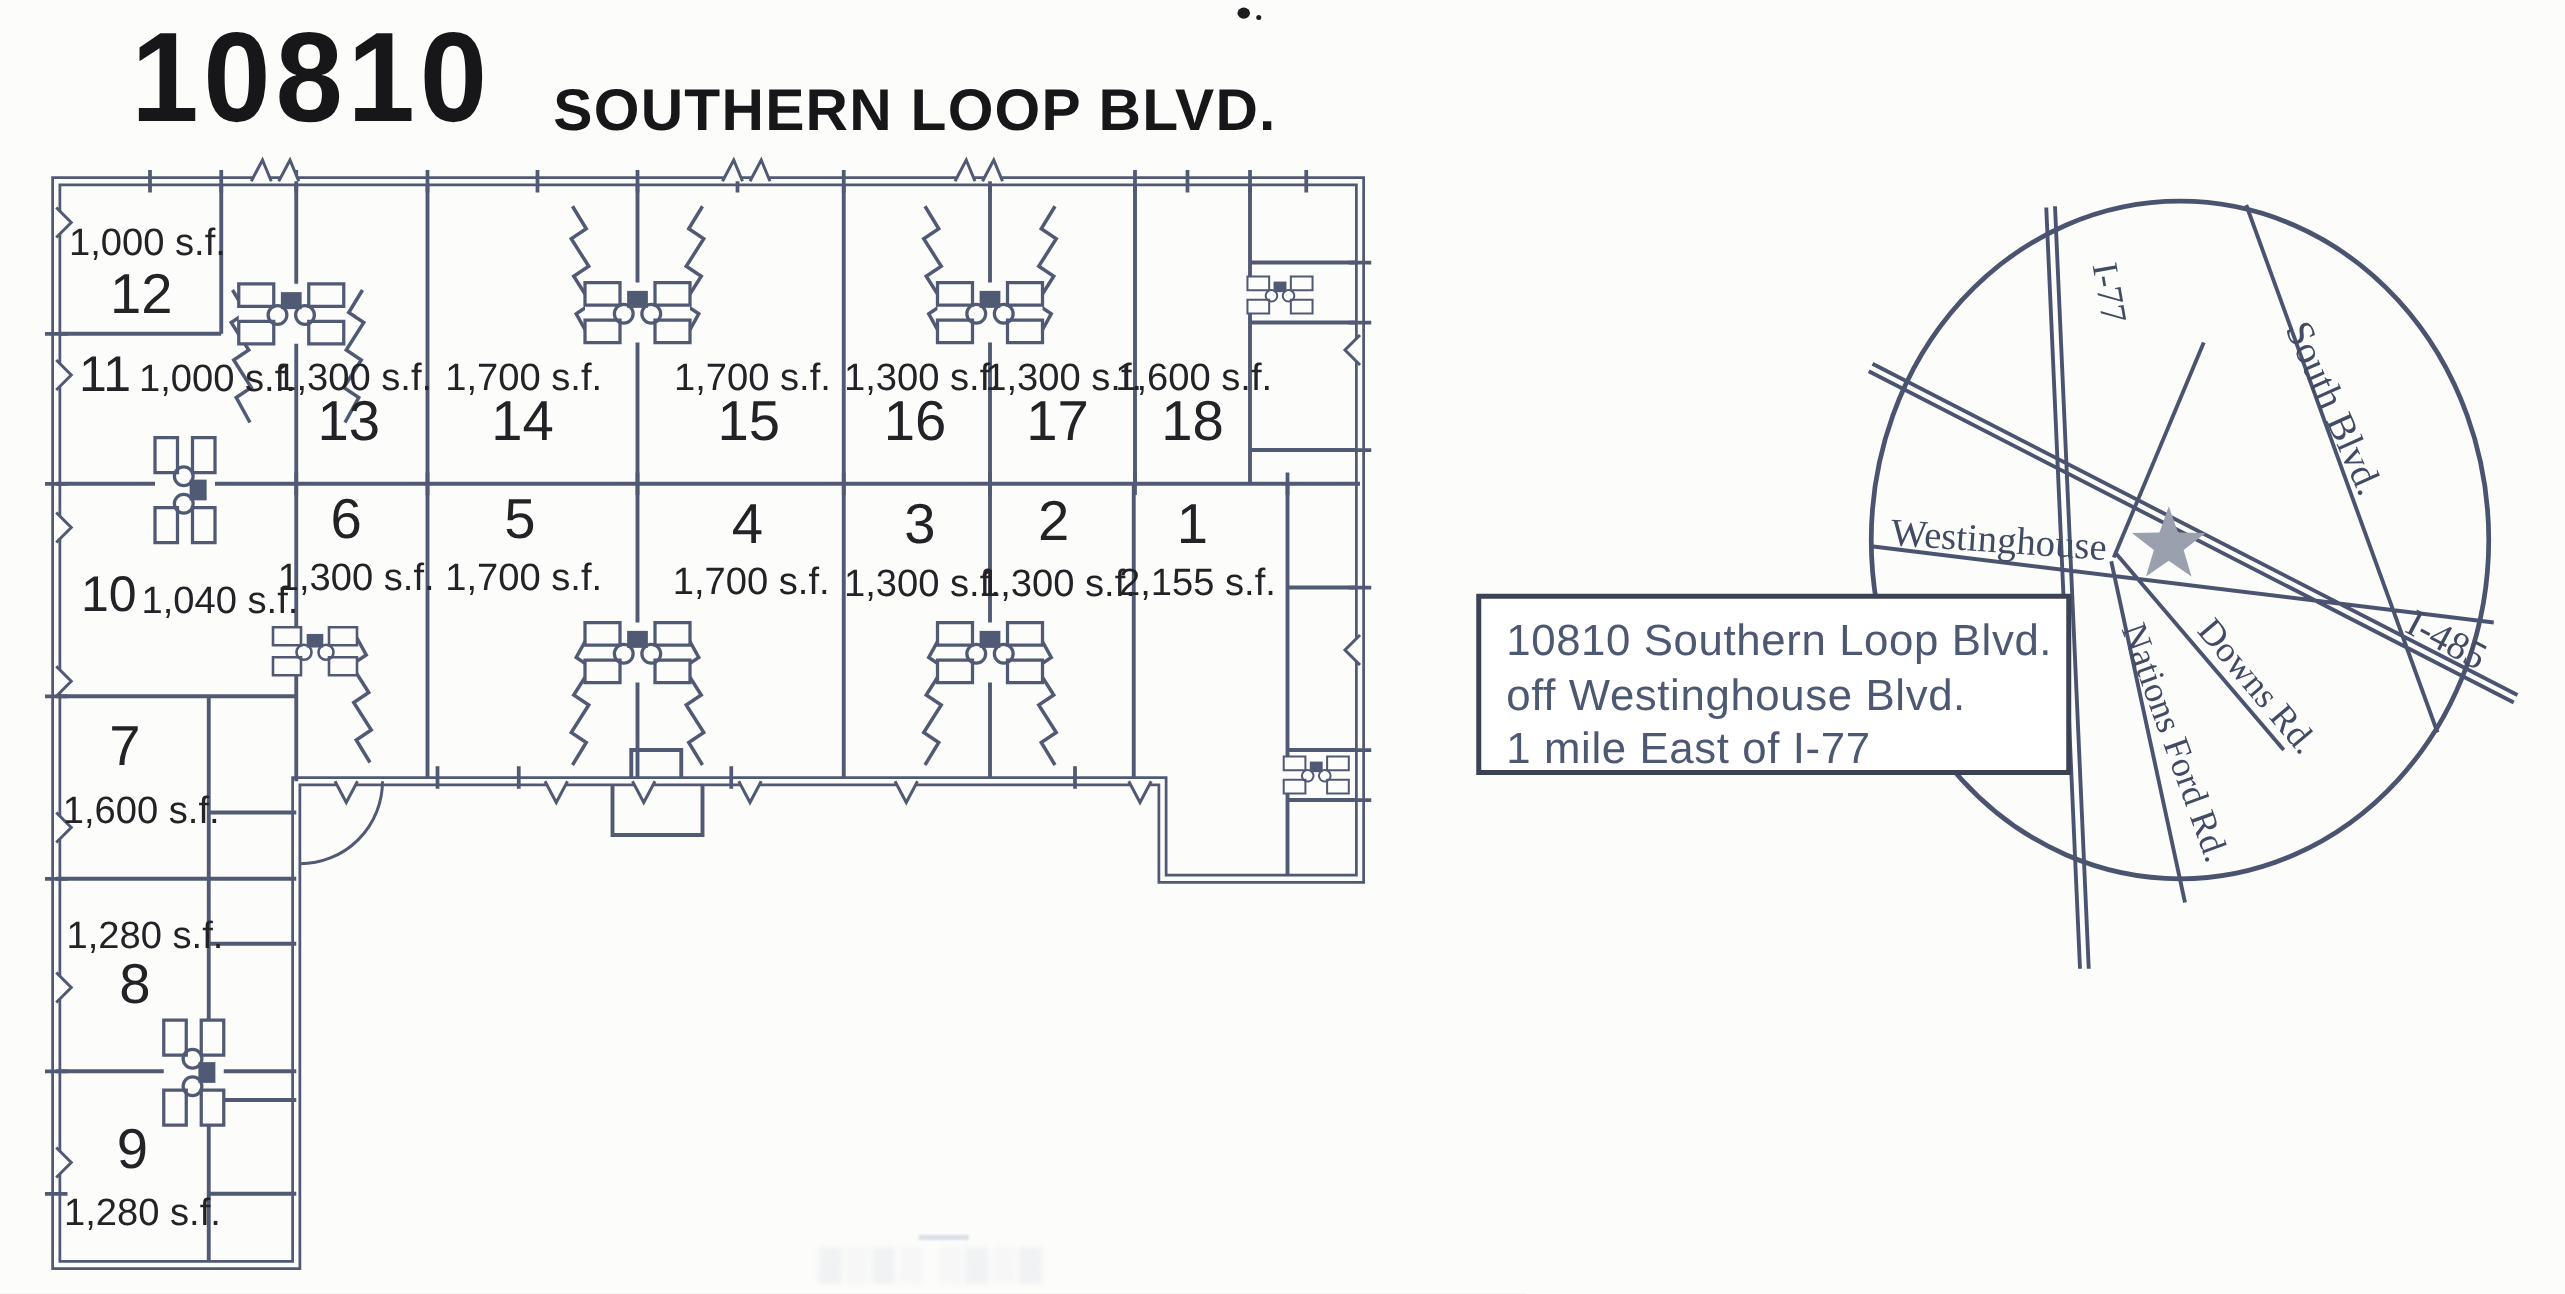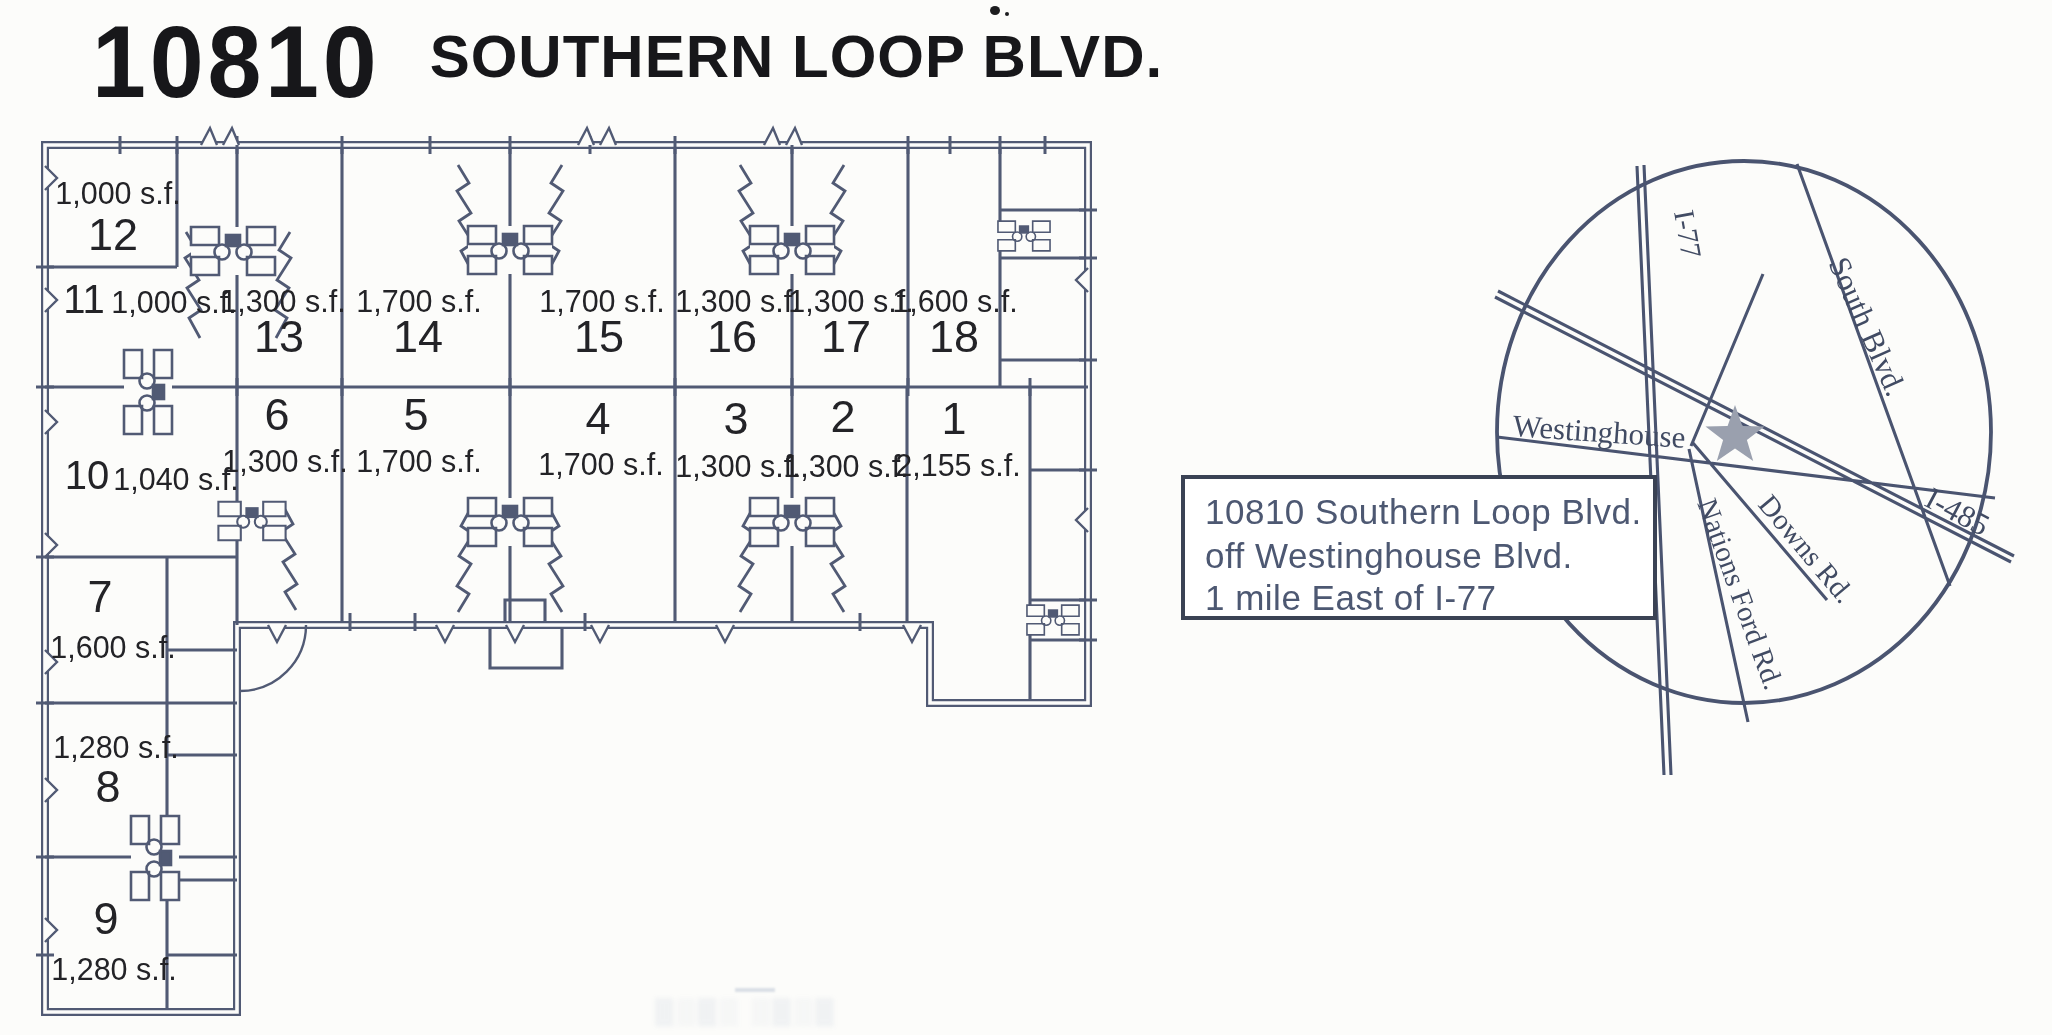--- a/index.html
+++ b/index.html
@@ -1,22 +1,22 @@
 <!DOCTYPE html>
 <html><head>
 <meta charset="utf-8">
 <style>
   html,body{margin:0;padding:0;background:#e8e8e6;}
   #page{position:relative;width:2052px;height:1035px;background:#fcfcfa;overflow:hidden;
         font-family:"Liberation Sans",sans-serif;}
   
-  .title{position:absolute;left:92px;top:4px;display:flex;align-items:center;gap:34px;color:#17171a;white-space:nowrap;}
+  .title{position:absolute;left:105px;top:4px;display:flex;align-items:flex-end;gap:34px;color:#17171a;white-space:nowrap;}
   .t-num{display:inline-block;font-size:102px;font-weight:bold;letter-spacing:4px;
          transform:scaleX(.95);transform-origin:left bottom;}
-  .t-street{display:inline-block;font-size:60px;font-weight:bold;letter-spacing:1px;position:relative;top:-6px;}
+  .t-street{display:inline-block;font-size:47px;font-weight:bold;letter-spacing:1px;position:relative;top:-6px;}
   
   svg{position:absolute;inset:0;}
   .wall-outer{stroke:#515a74;stroke-width:8;fill:none;}
   .wall-outer-core{stroke:#fcfcfa;stroke-width:3.6;fill:none;}
   .wall-in{stroke:#515a74;stroke-width:3.1;fill:none;}
   .wall-thin{stroke:#515a74;stroke-width:2.4;fill:none;}
   .tickline{stroke:#515a74;stroke-width:3;fill:none;}
   .notch{stroke:#515a74;stroke-width:2.4;fill:#fcfcfa;}
   .u-num{font-size:45px;fill:#232327;text-anchor:middle;}
   .u-num-sm{font-size:40px;fill:#232327;text-anchor:middle;}

